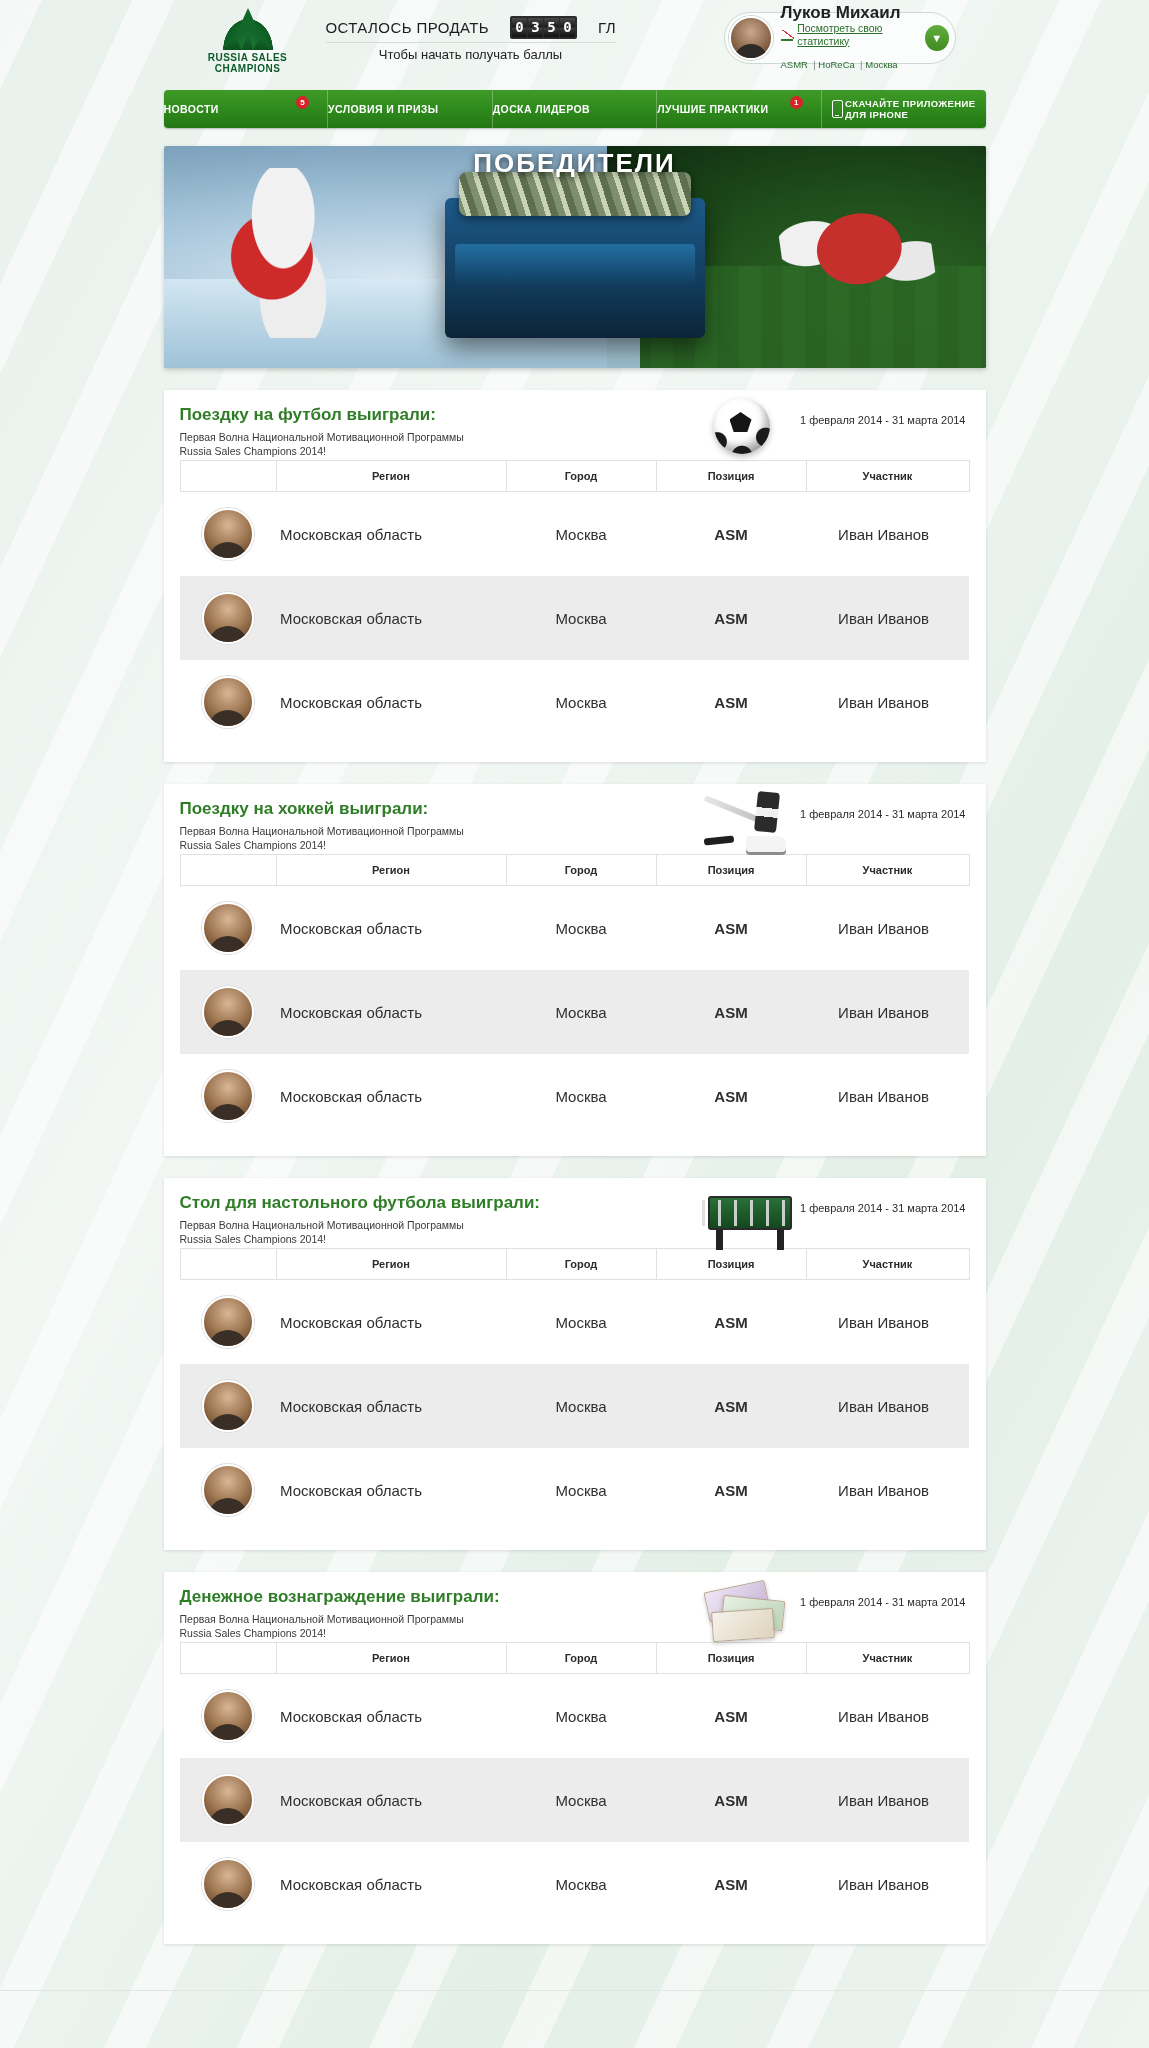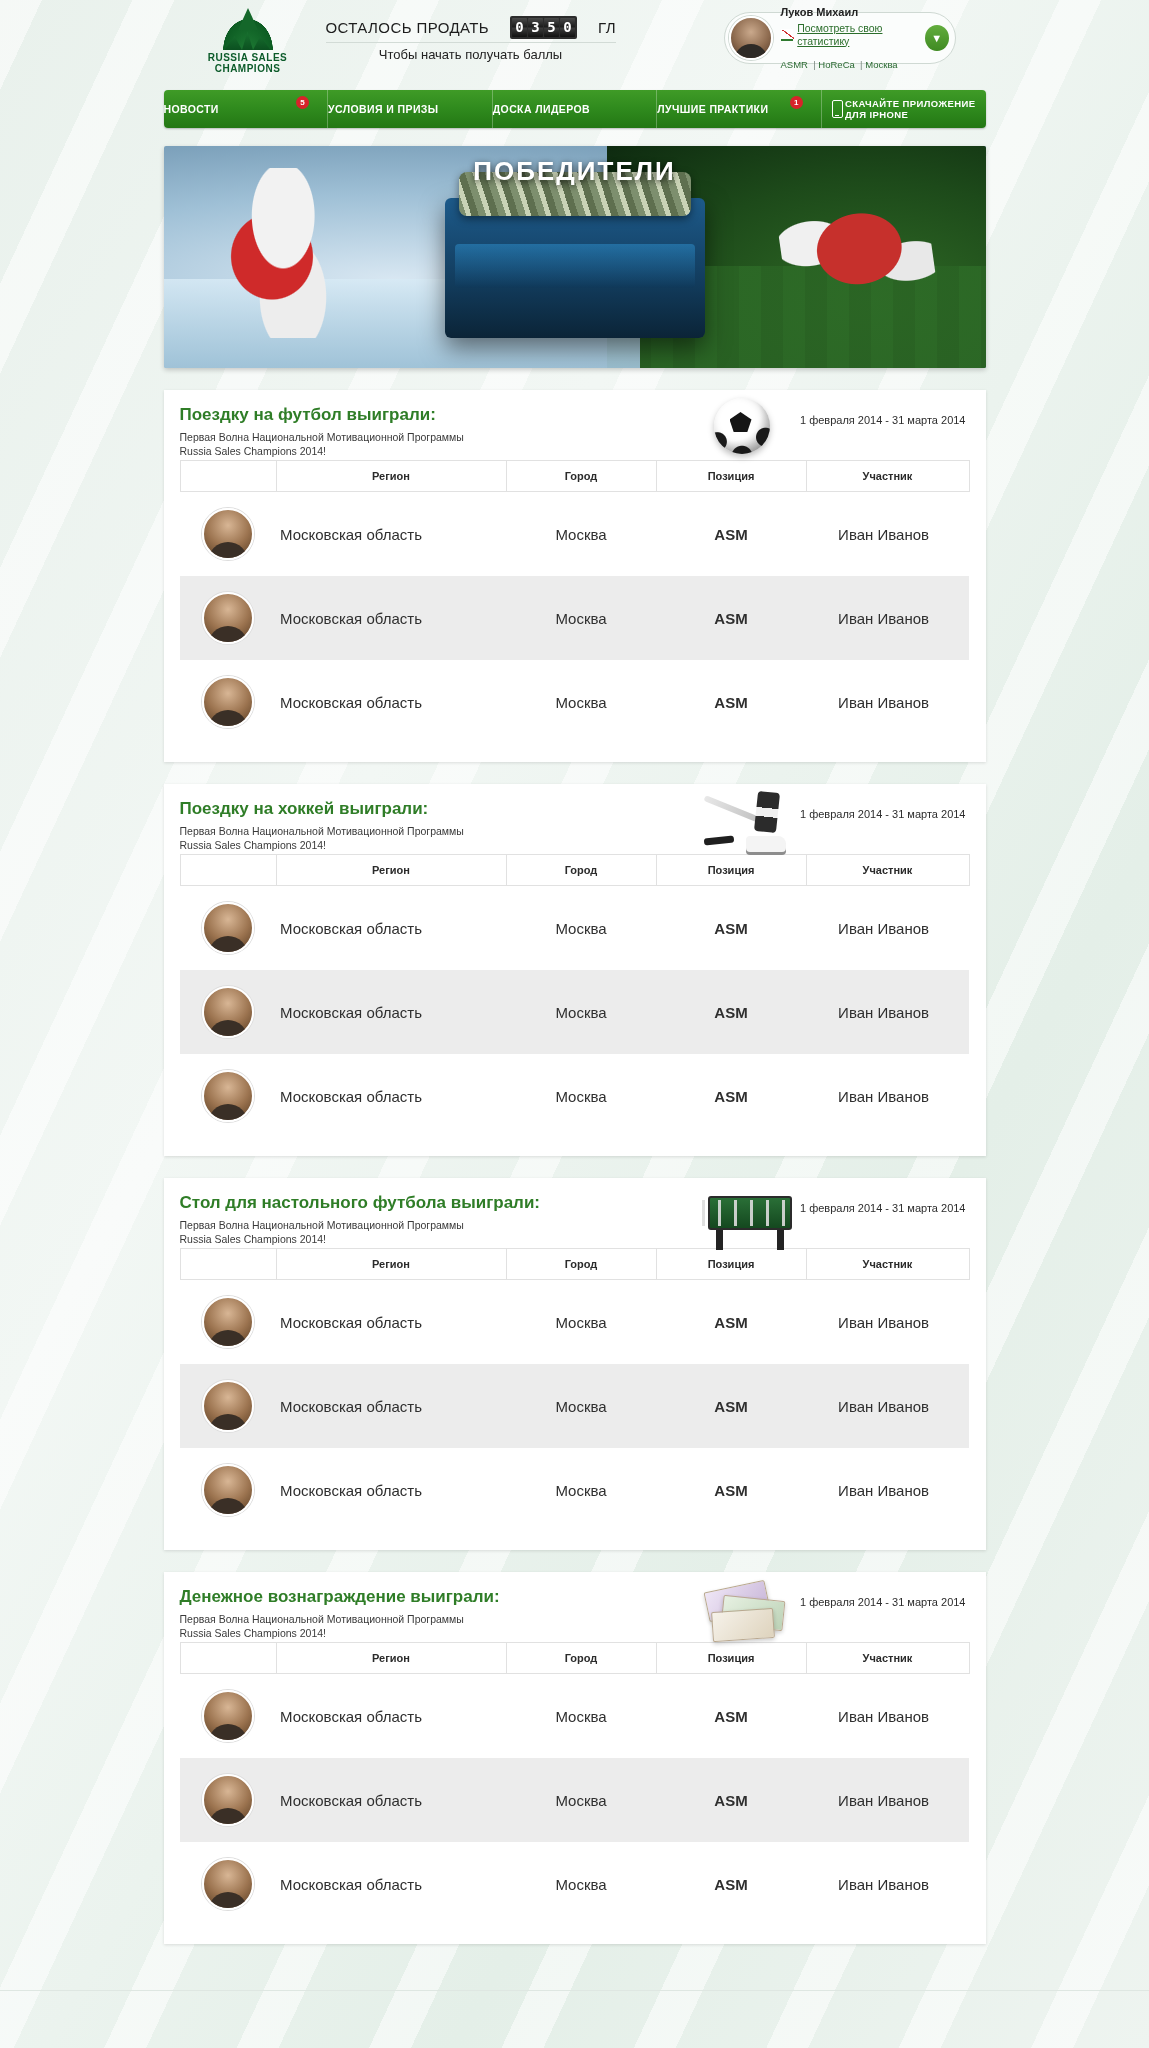--- a/index.html
+++ b/index.html
@@ -150,21 +150,21 @@
   .user-ava::after {
     content: "";
     position: absolute;
     left: 50%; bottom: -6px;
     transform: translateX(-50%);
     width: 34px; height: 20px;
     border-radius: 17px 17px 0 0;
     background: #2e2a26;
   }
   .user-meta { padding-left: 8px; line-height: 13px; }
-  .user-name { font-size: 11px; font-weight: bold; color: #222; }
+  .user-name { font-size: 17px; font-weight: bold; color: #222; }
   .user-stat-row { display: flex; align-items: center; gap: 4px; margin-top: 3px; }
   .stat-icon {
     width: 14px; height: 12px;
     background: #fff;
     border-bottom: 2px solid #2f7a2f;
     position: relative;
   }
   .stat-icon::before {
     content: "";
     position: absolute;
@@ -264,21 +264,21 @@
     position: absolute; right: 0; bottom: 0; width: 46%; height: 46%;
     background: repeating-linear-gradient(90deg, #2d6b27 0 22px, #2a6424 22px 44px);
     opacity: .85;
   }
   .hero-ice {
     position: absolute; left: 0; bottom: 0; width: 58%; height: 40%;
     background: linear-gradient(180deg, rgba(215,234,245,.85), rgba(160,195,216,.95));
   }
   .hero-title {
     position: absolute;
-    top: 10px; left: 0; right: 0;
+    top: 2px; left: 0; right: 0;
     text-align: center;
     color: #fff;
     font-size: 26px;
     font-weight: bold;
     letter-spacing: 2px;
     text-shadow: 0 2px 6px rgba(0,0,0,.75);
   }
   .hero-table {
     position: absolute;
     left: 50%; top: 52px;

